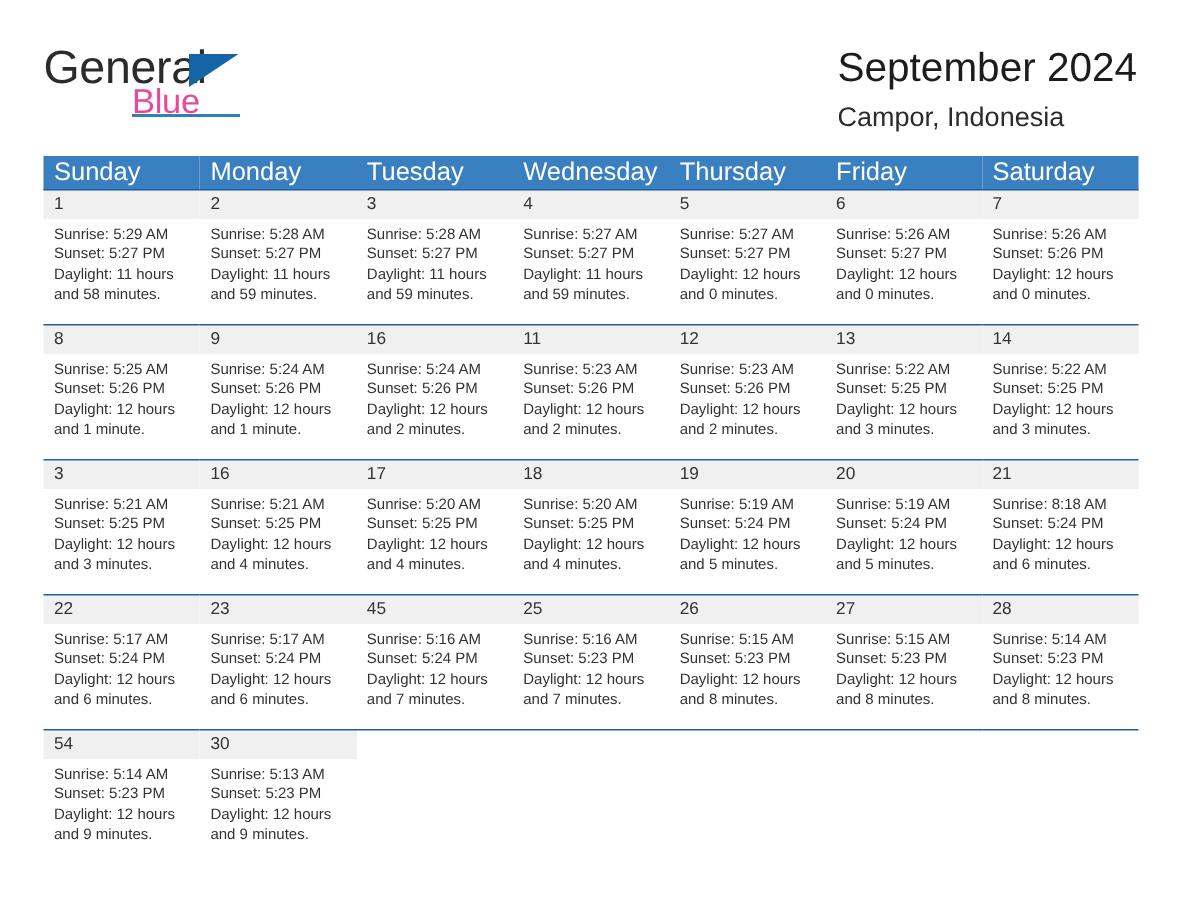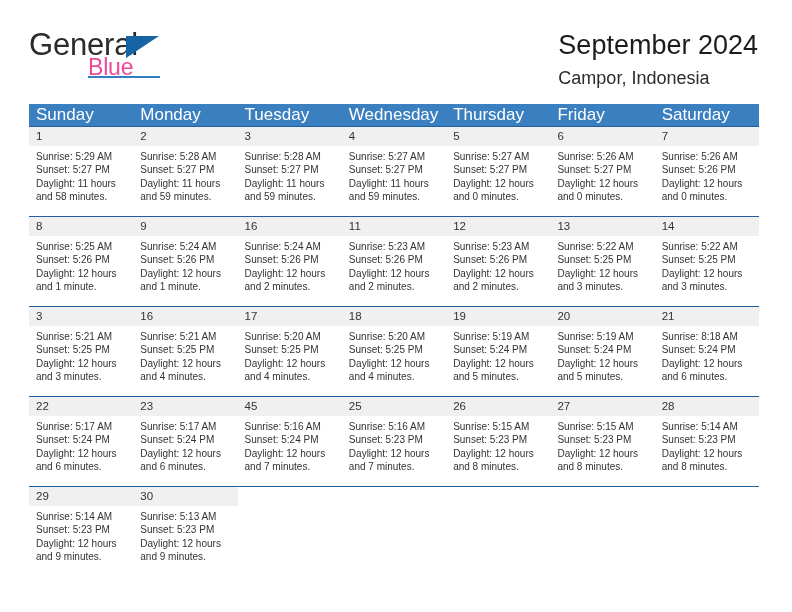--- a/index.html
+++ b/index.html
@@ -487,21 +487,21 @@
                   <div>Sunset: 5:23 PM</div>
                   <div>Daylight: 12 hours</div>
                   <div>and 8 minutes.</div>
                 </div>
               </div>
             </td>
           </tr>
           <tr class="week-row">
             <td>
               <div class="daycell filled">
-                <div class="daynum-band">29</div>
+                <div class="daynum-band">54</div>
                 <div class="dayinfo">
                   <div>Sunrise: 5:14 AM</div>
                   <div>Sunset: 5:23 PM</div>
                   <div>Daylight: 12 hours</div>
                   <div>and 9 minutes.</div>
                 </div>
               </div>
             </td>
             <td>
               <div class="daycell filled">

